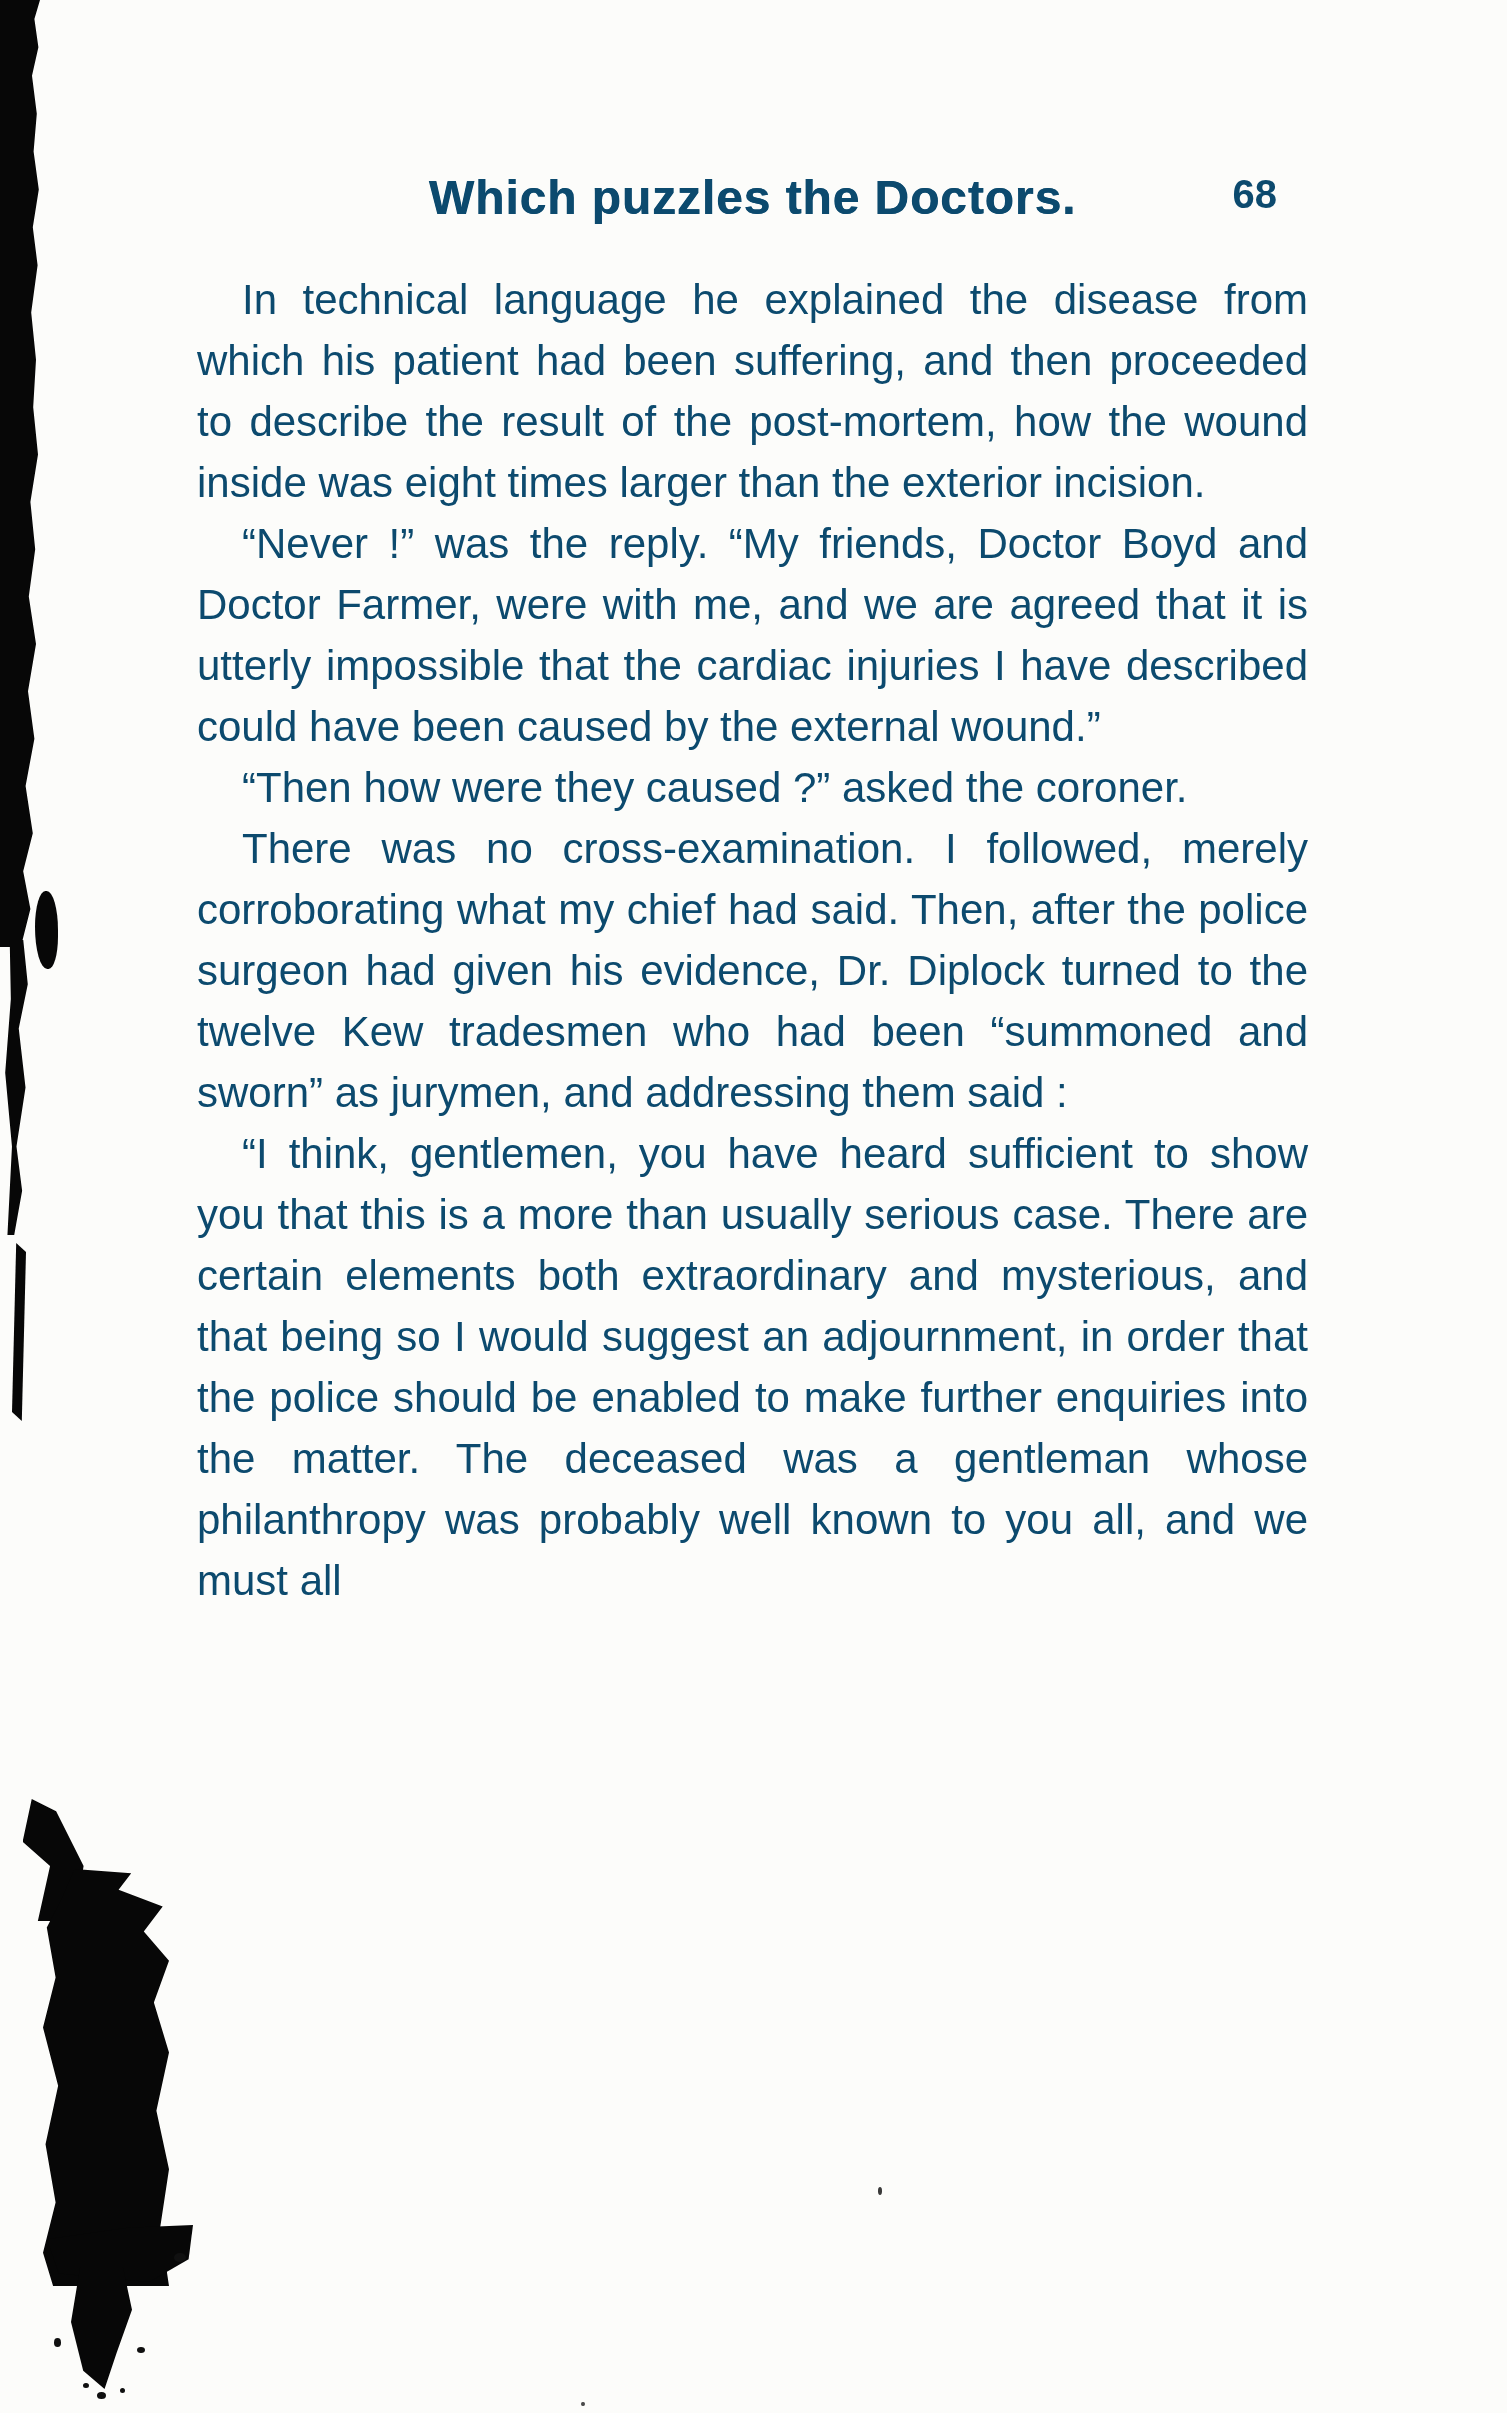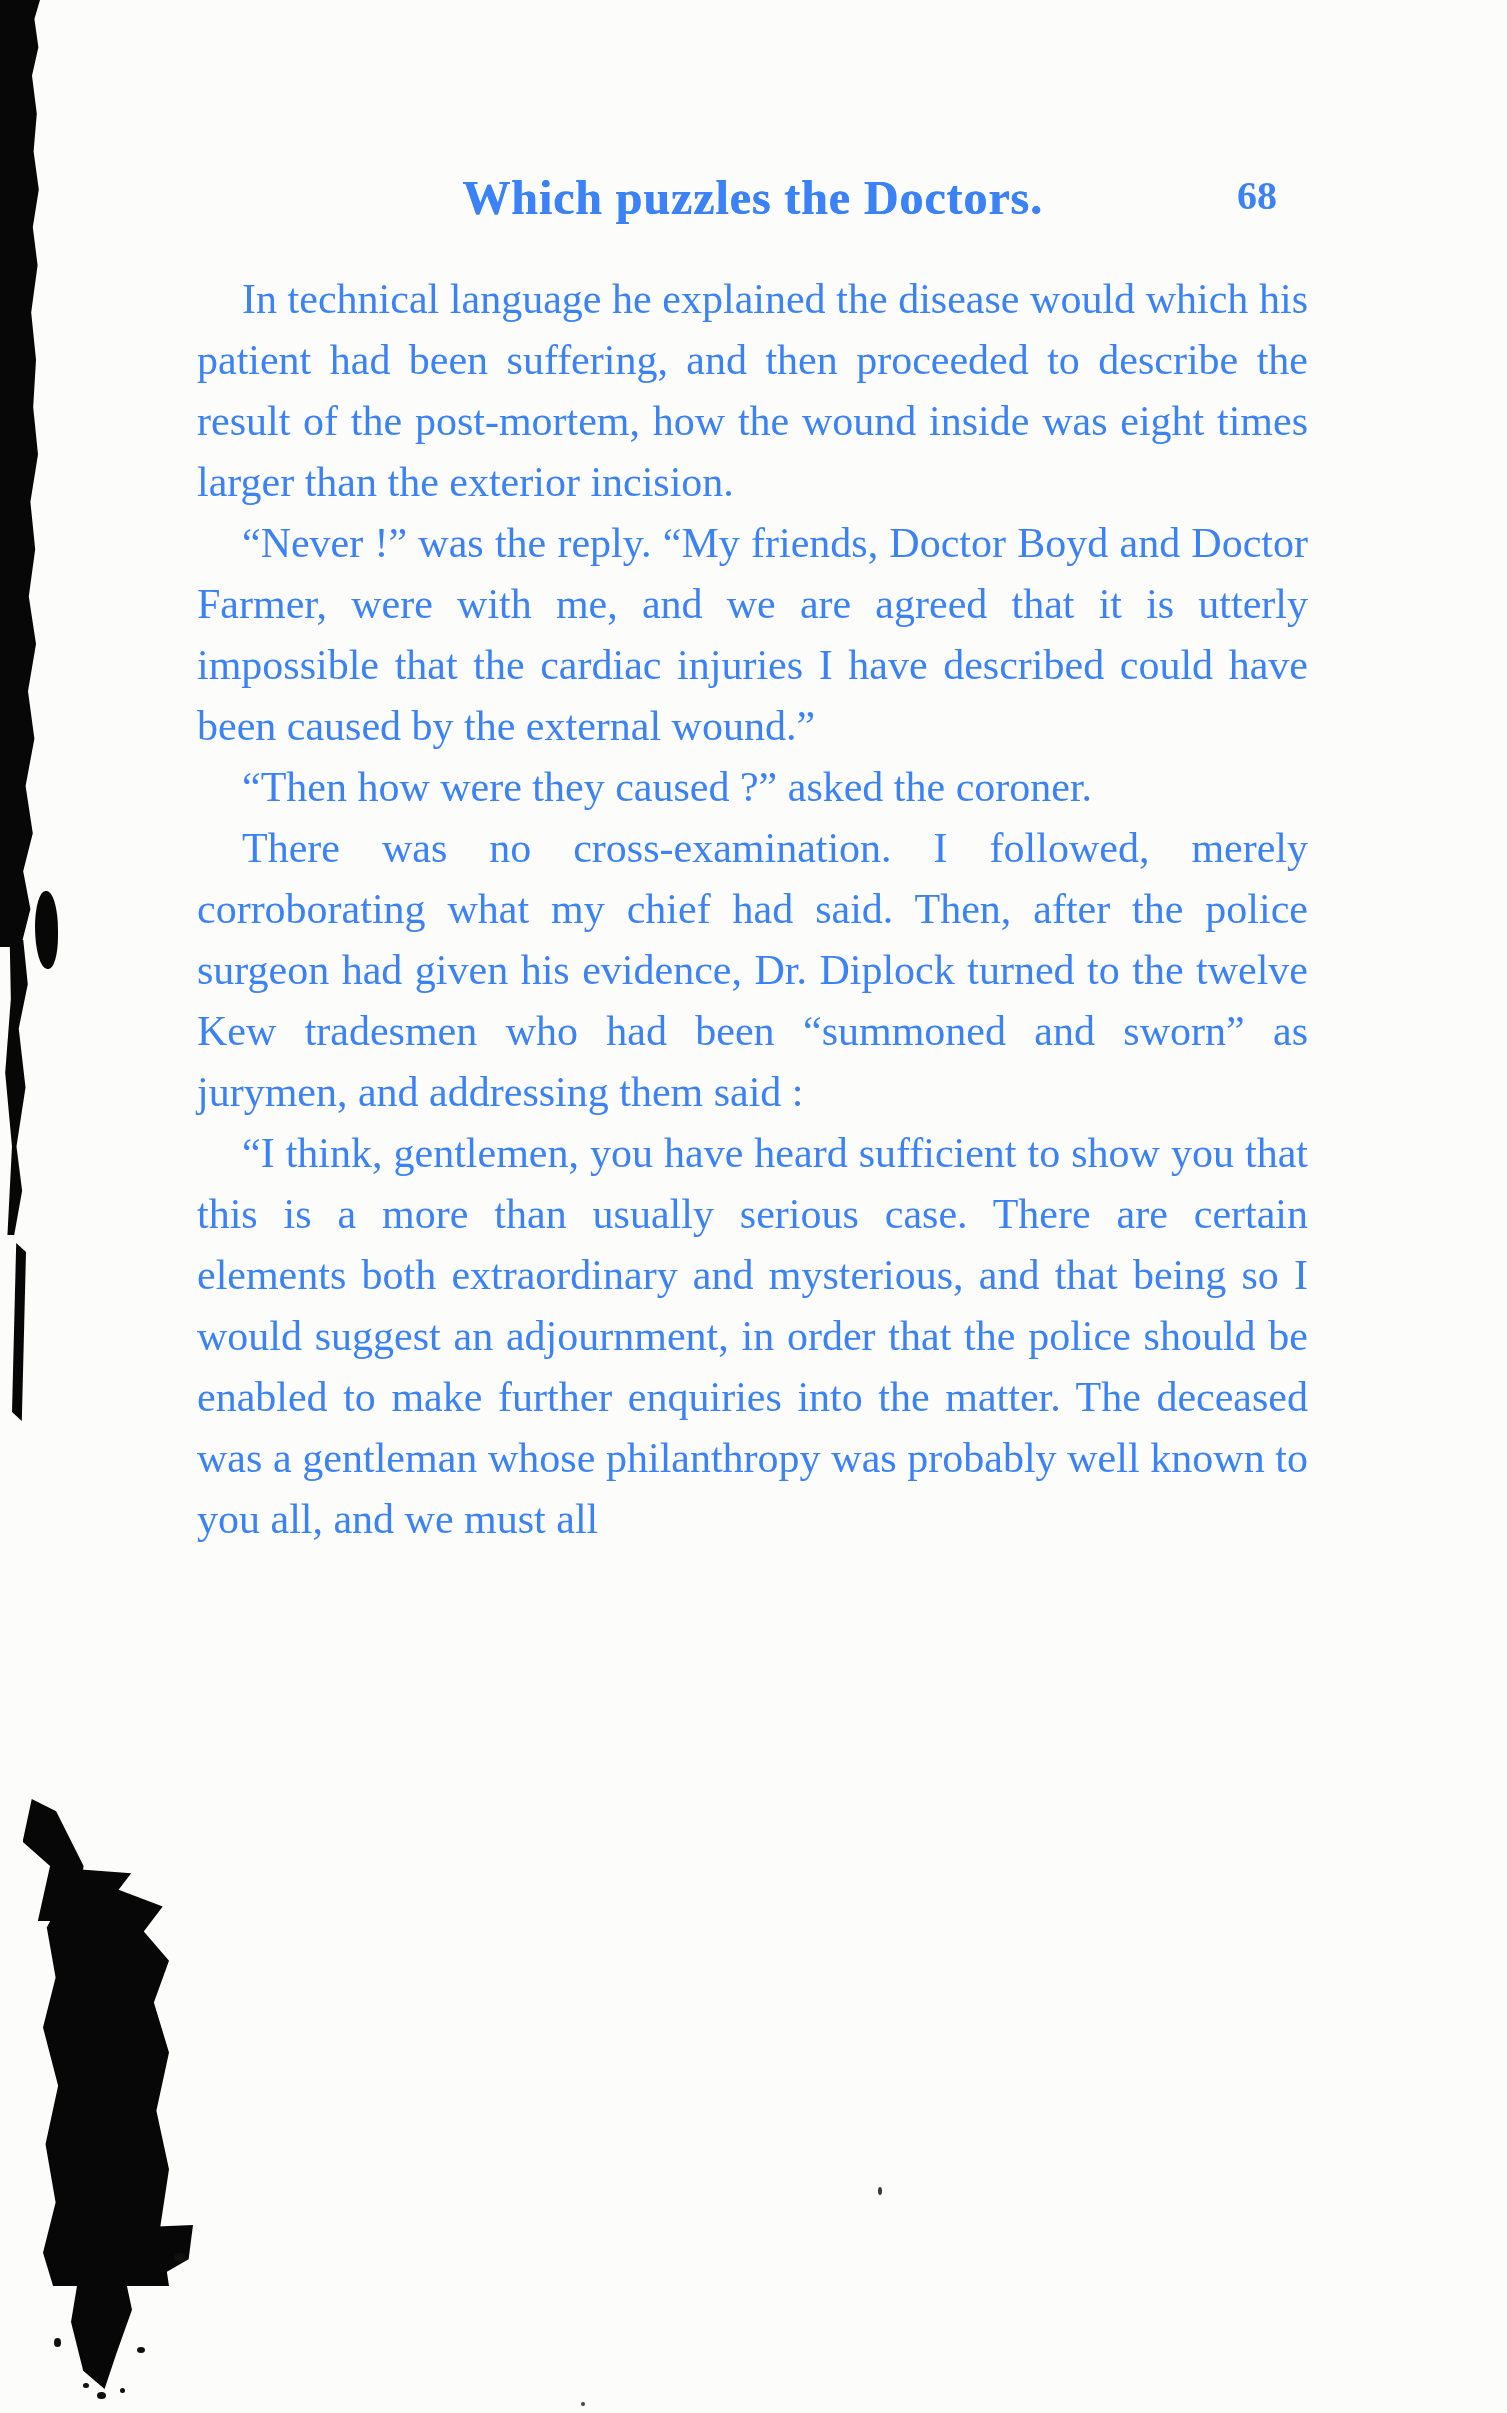--- a/index.html
+++ b/index.html
@@ -3,22 +3,22 @@
 <meta charset="utf-8">
 <style>
   html, body { margin: 0; padding: 0; background: #ffffff; }
 
   .page {
     position: relative;
     width: 1507px;
     height: 2413px;
     background: #fcfcfa;
     overflow: hidden;
-    font-family: Liberation Serif, serif;
-    color: #3b82f6;
+    font-family: Liberation Sans, sans-serif;
+    color: #0c4a6e;
   }
 
   
   .running-header {
     position: absolute;
     top: 170px;
     left: 197px;
     width: 1111px;
     height: 70px;
   }
@@ -129,21 +129,21 @@
   <div class="speck speck-6"></div>
   <div class="speck speck-7"></div>
   <div class="speck speck-8"></div>
 
   <header class="running-header">
     <span class="header-title">Which puzzles the Doctors.</span>
     <span class="page-number">68</span>
   </header>
 
   <main class="text-block">
-    <p>In technical language he explained the disease would which his patient had been suffering, and then proceeded to describe the result of the post-mortem, how the wound inside was eight times larger than the exterior incision.</p>
+    <p>In technical language he explained the disease from which his patient had been suffering, and then proceeded to describe the result of the post-mortem, how the wound inside was eight times larger than the exterior incision.</p>
     <p>“Never !” was the reply. “My friends, Doctor Boyd and Doctor Farmer, were with me, and we are agreed that it is utterly impossible that the cardiac injuries I have described could have been caused by the external wound.”</p>
     <p>“Then how were they caused ?” asked the coroner.</p>
     <p>There was no cross-examination. I followed, merely corroborating what my chief had said. Then, after the police surgeon had given his evidence, Dr. Diplock turned to the twelve Kew tradesmen who had been “summoned and sworn” as jurymen, and addressing them said :</p>
     <p>“I think, gentlemen, you have heard sufficient to show you that this is a more than usually serious case. There are certain elements both extraordinary and mysterious, and that being so I would suggest an adjournment, in order that the police should be enabled to make further enquiries into the matter. The deceased was a gentleman whose philanthropy was probably well known to you all, and we must all</p>
   </main>
 
 </div>
 
 
 </body></html>

